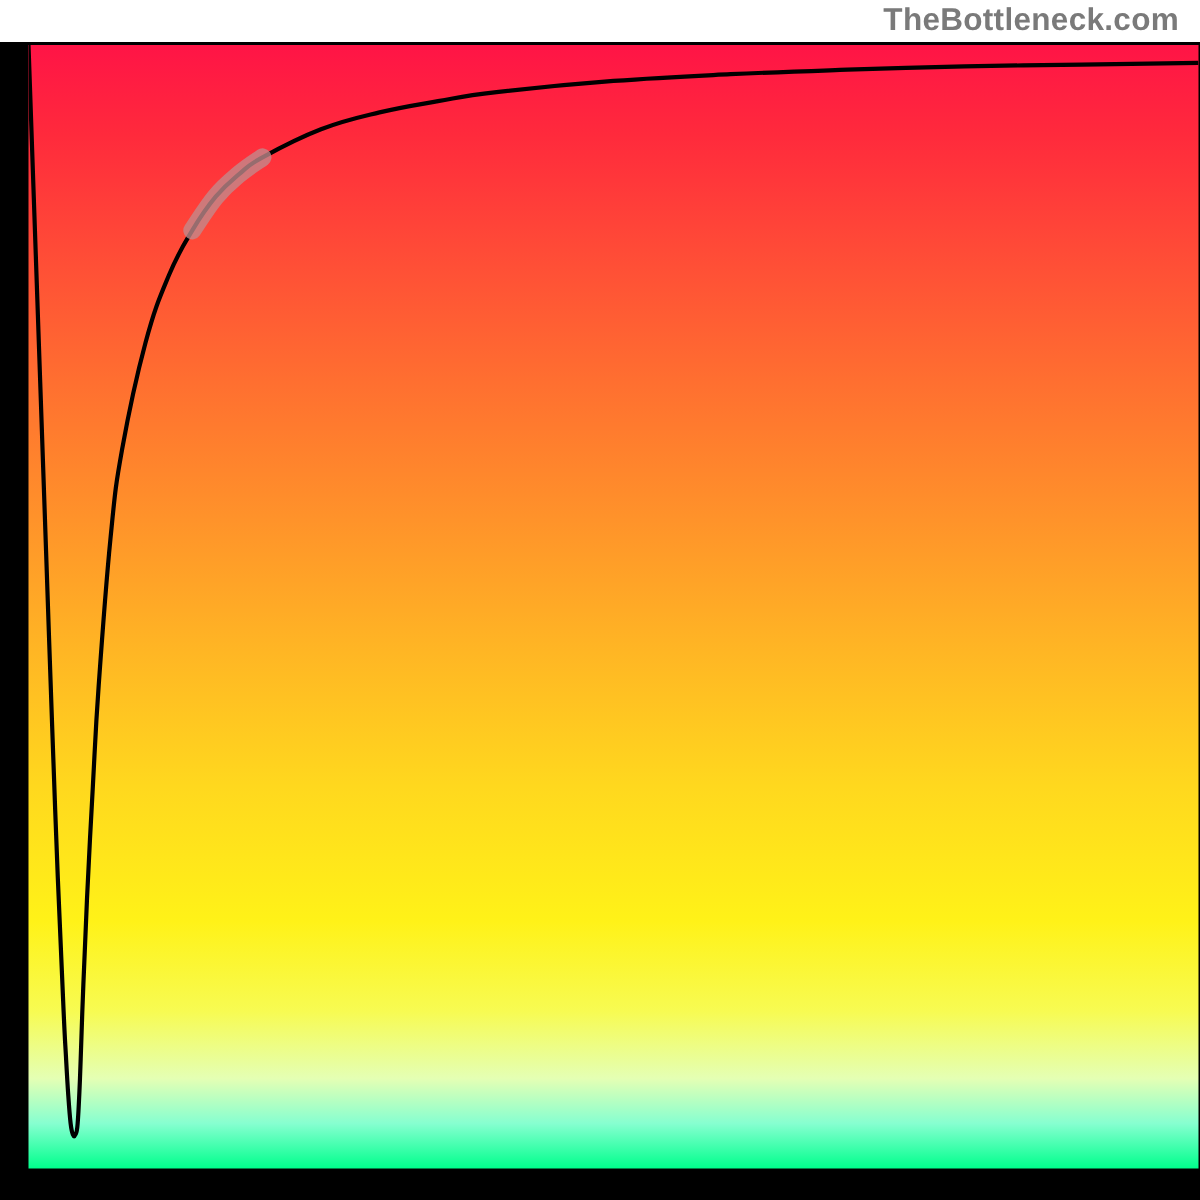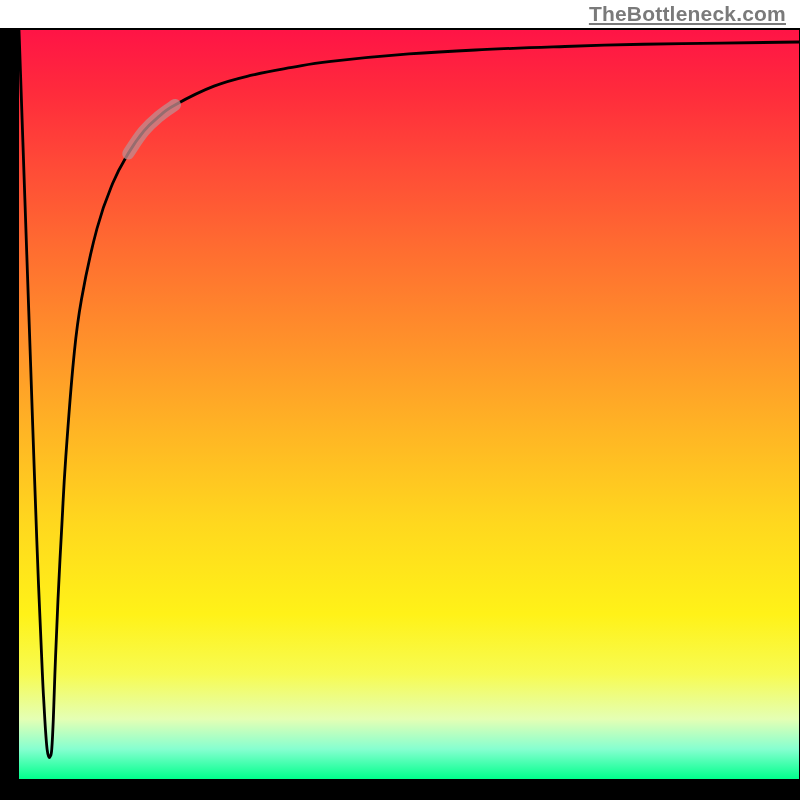--- a/index.html
+++ b/index.html
@@ -14,21 +14,20 @@
   .watermark {
     position: absolute;
     top: 2px;
     right: 14px;
     font-family: Arial, Helvetica, sans-serif;
     font-size: 21px;
     font-weight: 600;
     color: #7a7a7a;
     letter-spacing: 0.2px;
     z-index: 10;
-    text-decoration: underline;
   }
   .chart-frame {
     position: absolute;
     left: 0;
     top: 28px;
     width: 800px;
     height: 772px;
     background: #000000;
     box-sizing: border-box;
   }

